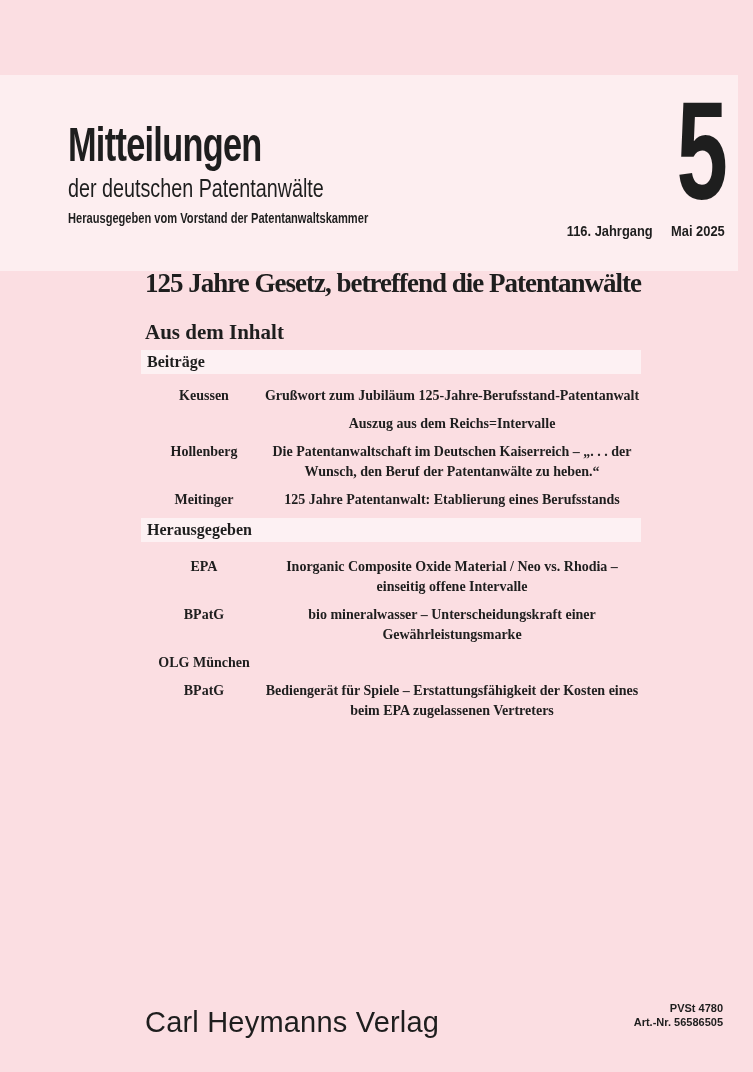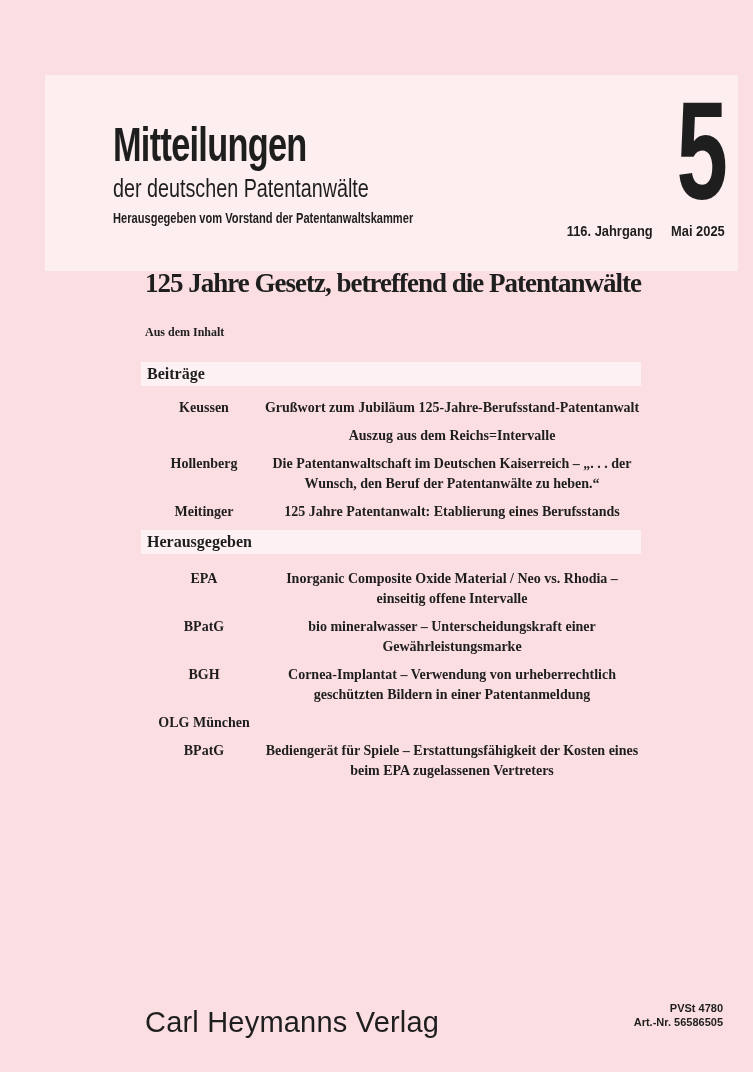--- a/index.html
+++ b/index.html
@@ -13,21 +13,21 @@
   body{width:753px;height:1072px;overflow:hidden;}
   .page{
     position:relative;width:753px;height:1072px;
     background:var(--background);
     color:var(--text);
     font-family:"Liberation Sans",sans-serif;
   }
 
   
   .panel{position:absolute;top:75px;height:196px;background:var(--panel);}
-  .panel-left{left:0;width:598px;margin-left:45px;}
+  .panel-left{left:0;width:598px;}
   .panel-right{left:539px;width:199px;}
 
   .masthead{position:absolute;left:68px;top:44px;}
   .masthead-title{
     font-size:49px;font-weight:bold;line-height:50px;letter-spacing:-1px;
     transform:scaleX(0.70);transform-origin:left;white-space:nowrap;
   }
   .masthead-sub{
     margin-top:6px;font-size:25px;line-height:27px;
     transform:scaleX(0.79);transform-origin:left;white-space:nowrap;
@@ -48,23 +48,23 @@
     transform:scaleX(0.92);transform-origin:right;
   }
   .issue-meta .gap{display:inline-block;width:20px;}
 
   
   .fraktur{font-family:"Liberation Serif","DejaVu Serif",serif;font-weight:bold;}
   .content{position:absolute;left:145px;top:268px;width:496px;}
   .headline{
     font-size:27px;line-height:30px;letter-spacing:-1px;white-space:nowrap;
   }
-  .toc-heading{margin-top:24px;font-size:12px;line-height:20px;}
+  .toc-heading{margin-top:24px;font-size:21px;line-height:20px;}
   .section-band{
-    margin-left:-4px;margin-top:20px;height:24px;line-height:24px;
+    margin-left:-4px;margin-top:8px;height:24px;line-height:24px;
     padding-left:6px;background:var(--band);font-size:16px;
   }
   .section-band.second{margin-top:6px;}
   .toc{margin-top:12px;}
   .toc.second{margin-top:15px;}
   .toc-row{display:flex;margin-bottom:8px;font-size:14px;line-height:20px;text-align:center;}
   .toc-label{flex:0 0 118px;}
   .toc-text{flex:1;}
   .toc-text p{margin:0;}
   .toc-text p + p{margin-top:8px;}
@@ -134,26 +134,20 @@
           <p>Inorganic Composite Oxide Material / Neo vs. Rhodia – einseitig offene Intervalle</p>
         </div>
       </div>
       <div class="toc-row">
         <div class="toc-label">BPatG</div>
         <div class="toc-text">
           <p>bio mineralwasser – Unterscheidungskraft einer Gewährleistungsmarke</p>
         </div>
       </div>
       <div class="toc-row">
-        <div class="toc-label">BGH</div>
-        <div class="toc-text">
-          <p>Cornea-Implantat – Verwendung von urheberrechtlich geschützten Bildern in einer Patentanmeldung</p>
-        </div>
-      </div>
-      <div class="toc-row">
         <div class="toc-label">OLG München</div>
       </div>
       <div class="toc-row">
         <div class="toc-label">BPatG</div>
         <div class="toc-text">
           <p>Bediengerät für Spiele – Erstattungsfähigkeit der Kosten eines beim EPA zugelassenen Vertreters</p>
         </div>
       </div>
     </div>
   </main>

